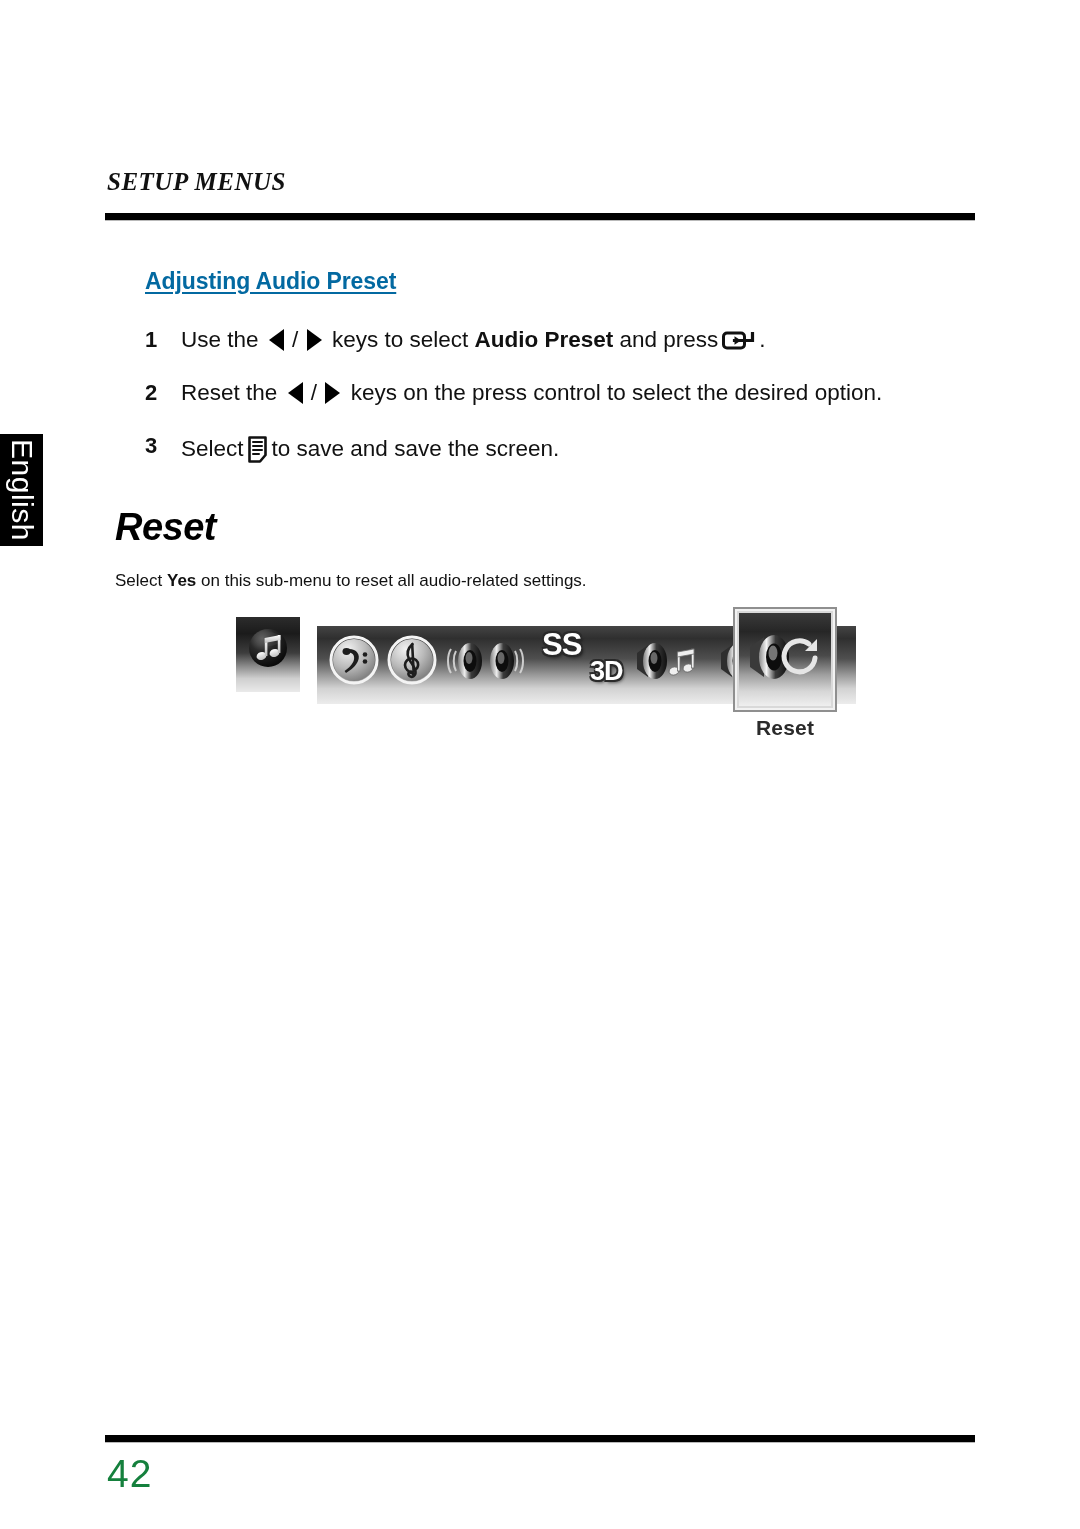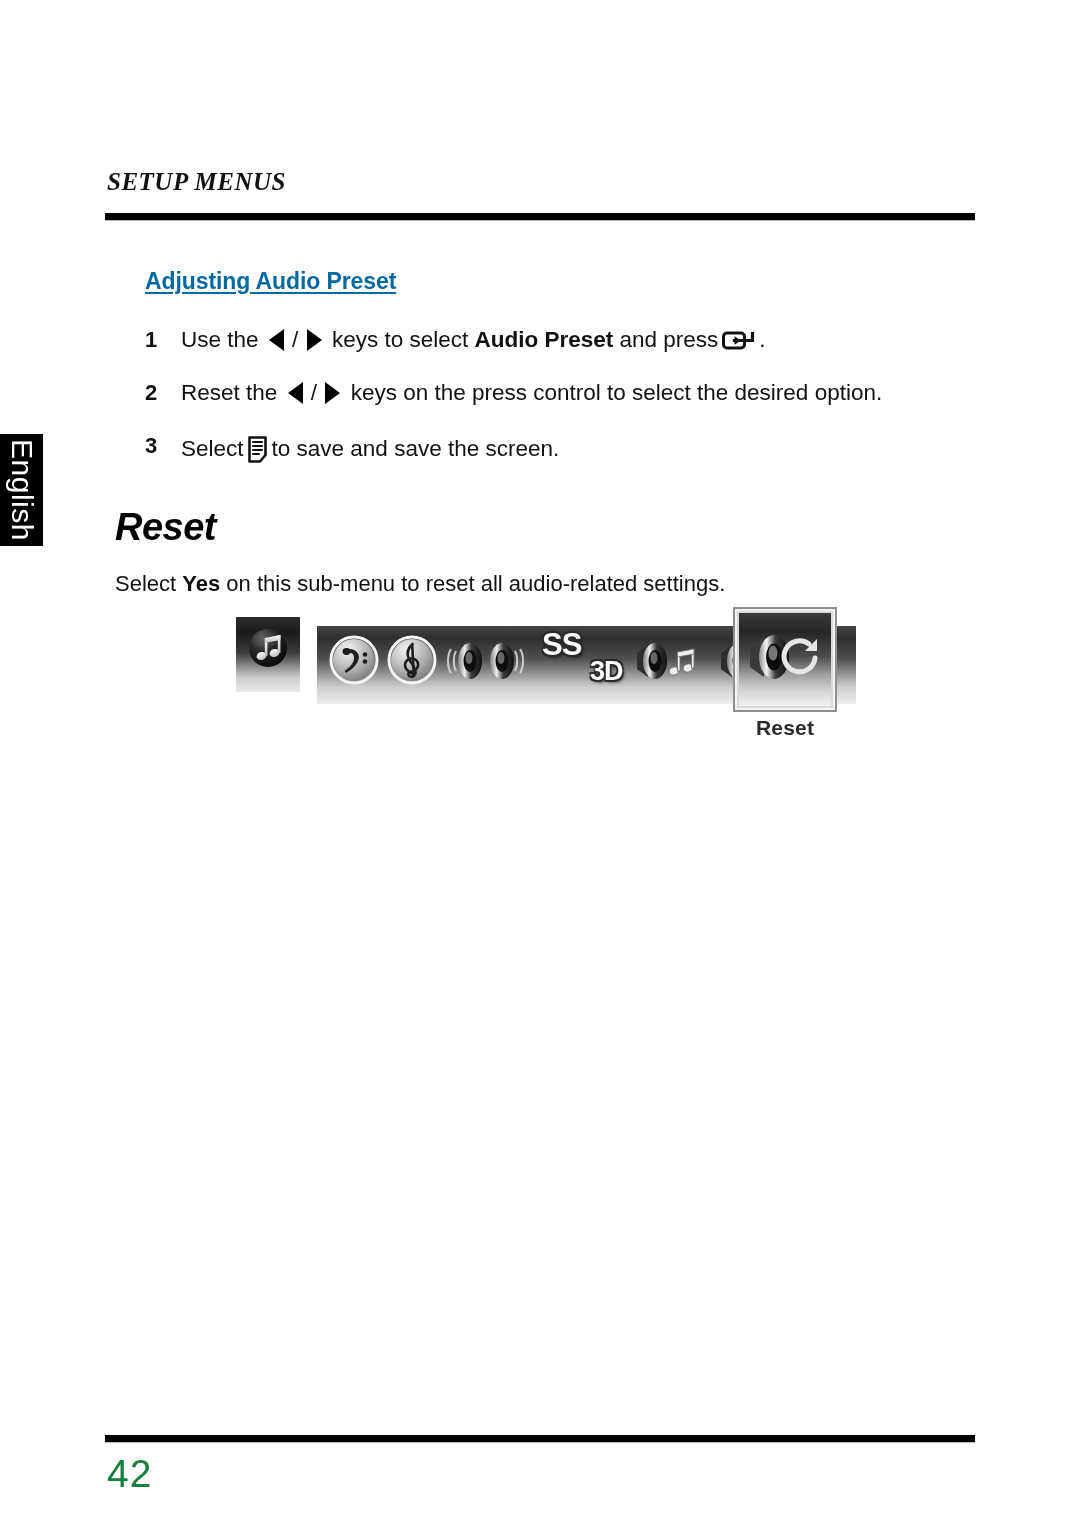--- a/index.html
+++ b/index.html
@@ -137,21 +137,21 @@
   .section-title {
     font-family: "Liberation Sans", sans-serif;
     font-size: 38px;
     font-weight: 700;
     font-style: italic;
     color: #000;
     margin: 42px 0 22px 8px;
     letter-spacing: -0.5px;
   }
   .body-line {
-    font-size: 22px;
+    font-size: 17px;
     color: #111;
     margin: 0 0 0 8px;
     white-space: nowrap;
   }
   .body-line b { font-weight: 700; }
 
   
   .figure {
     position: absolute;
     left: 236px;

